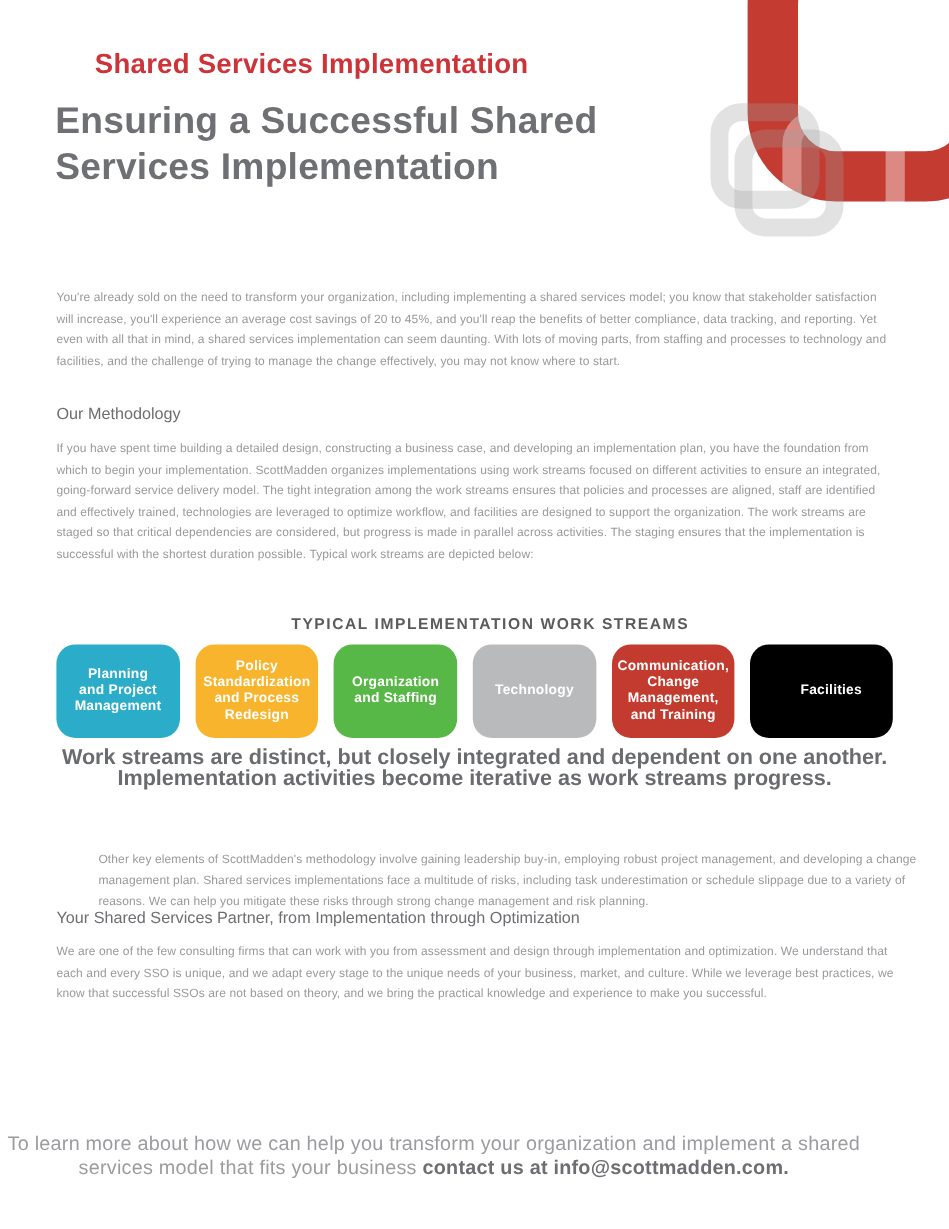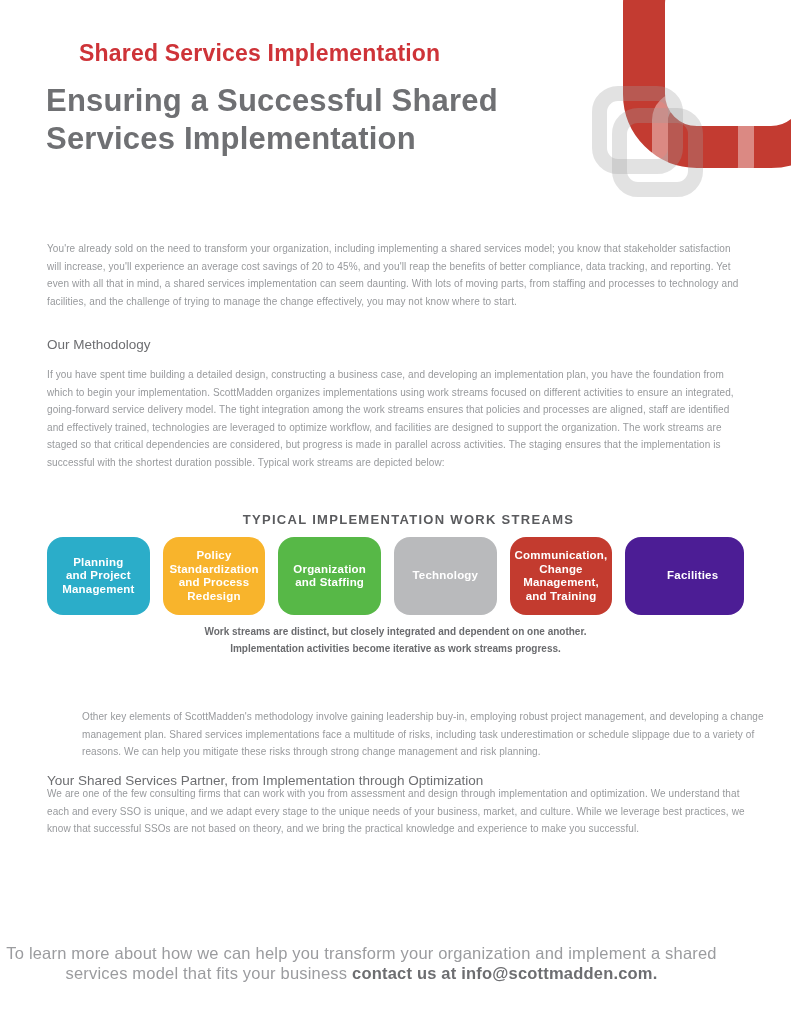--- a/index.html
+++ b/index.html
@@ -73,21 +73,21 @@
     margin: 0;
     font-size: 13.5px;
     font-weight: normal;
     color: #6d6e71;
     z-index: 3;
   }
   .pos-intro     { top: 240px; }
   .pos-method-h  { top: 337px; }
   .pos-method    { top: 366px; }
   .pos-other     { top: 708px; margin-left: 35px; }
-  .pos-partner-h { top: 757px; margin-top: 16px; }
+  .pos-partner-h { top: 757px; }
   .pos-partner   { top: 785px; }
 
   
   .ws-title {
     position: absolute;
     left: 0; top: 512px;
     width: 791px;
     text-align: center;
     font-size: 13px;
     font-weight: bold;
@@ -116,21 +116,21 @@
     font-weight: bold;
     line-height: 13.5px;
     white-space: pre-line;
     letter-spacing: 0.2px;
   }
   .ws-caption {
     position: absolute;
     left: 0; top: 623px;
     width: 791px;
     text-align: center;
-    font-size: 10px;
+    font-size: 18px;
     font-weight: bold;
     line-height: 17px;
     color: #6a6b6e;
     white-space: pre-line;
     z-index: 3;
   }
 
   
   .footer {
     position: absolute;
@@ -172,21 +172,21 @@
 Standardization
 and Process
 Redesign</div>
     <div class="ws-box" style="background-color: rgb(87, 184, 71);">Organization
 and Staffing</div>
     <div class="ws-box" style="background-color: rgb(185, 186, 188);">Technology</div>
     <div class="ws-box" style="background-color: rgb(195, 59, 47);">Communication,
 Change
 Management,
 and Training</div>
-    <div class="ws-box" style="background-color: #4c1d95; padding-left: 16px;">Facilities</div>
+    <div class="ws-box" style="background-color: #000000; padding-left: 16px;">Facilities</div>
   </div>
   <div class="ws-caption">Work streams are distinct, but closely integrated and dependent on one another.
 Implementation activities become iterative as work streams progress.</div>
 
   <p class="body-par pos-other">Other key elements of ScottMadden's methodology involve gaining leadership buy-in, employing robust project management, and developing a change management plan. Shared services implementations face a multitude of risks, including task underestimation or schedule slippage due to a variety of reasons. We can help you mitigate these risks through strong change management and risk planning.</p>
 
   <h2 class="sub-head pos-partner-h">Your Shared Services Partner, from Implementation through Optimization</h2>
   <p class="body-par pos-partner">We are one of the few consulting firms that can work with you from assessment and design through implementation and optimization. We understand that each and every SSO is unique, and we adapt every stage to the unique needs of your business, market, and culture. While we leverage best practices, we know that successful SSOs are not based on theory, and we bring the practical knowledge and experience to make you successful.</p>
 
   <div class="footer">

